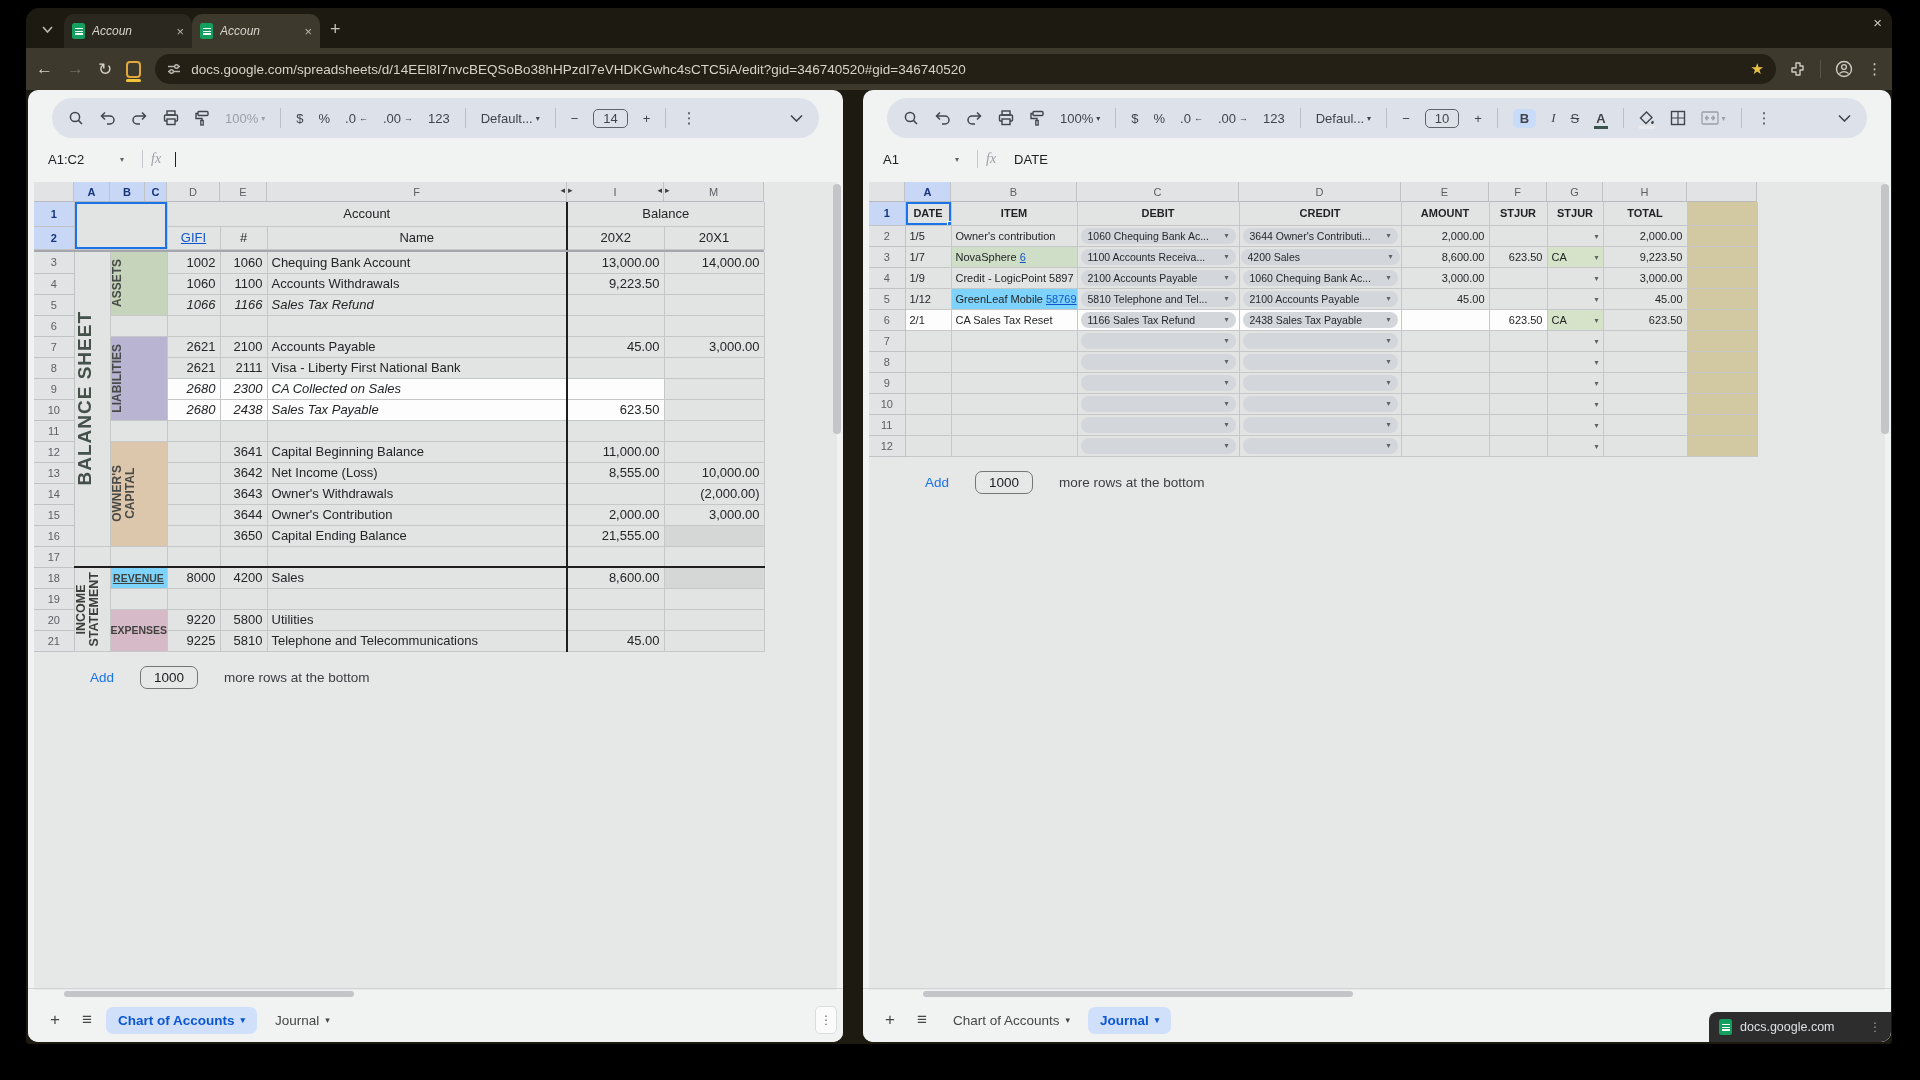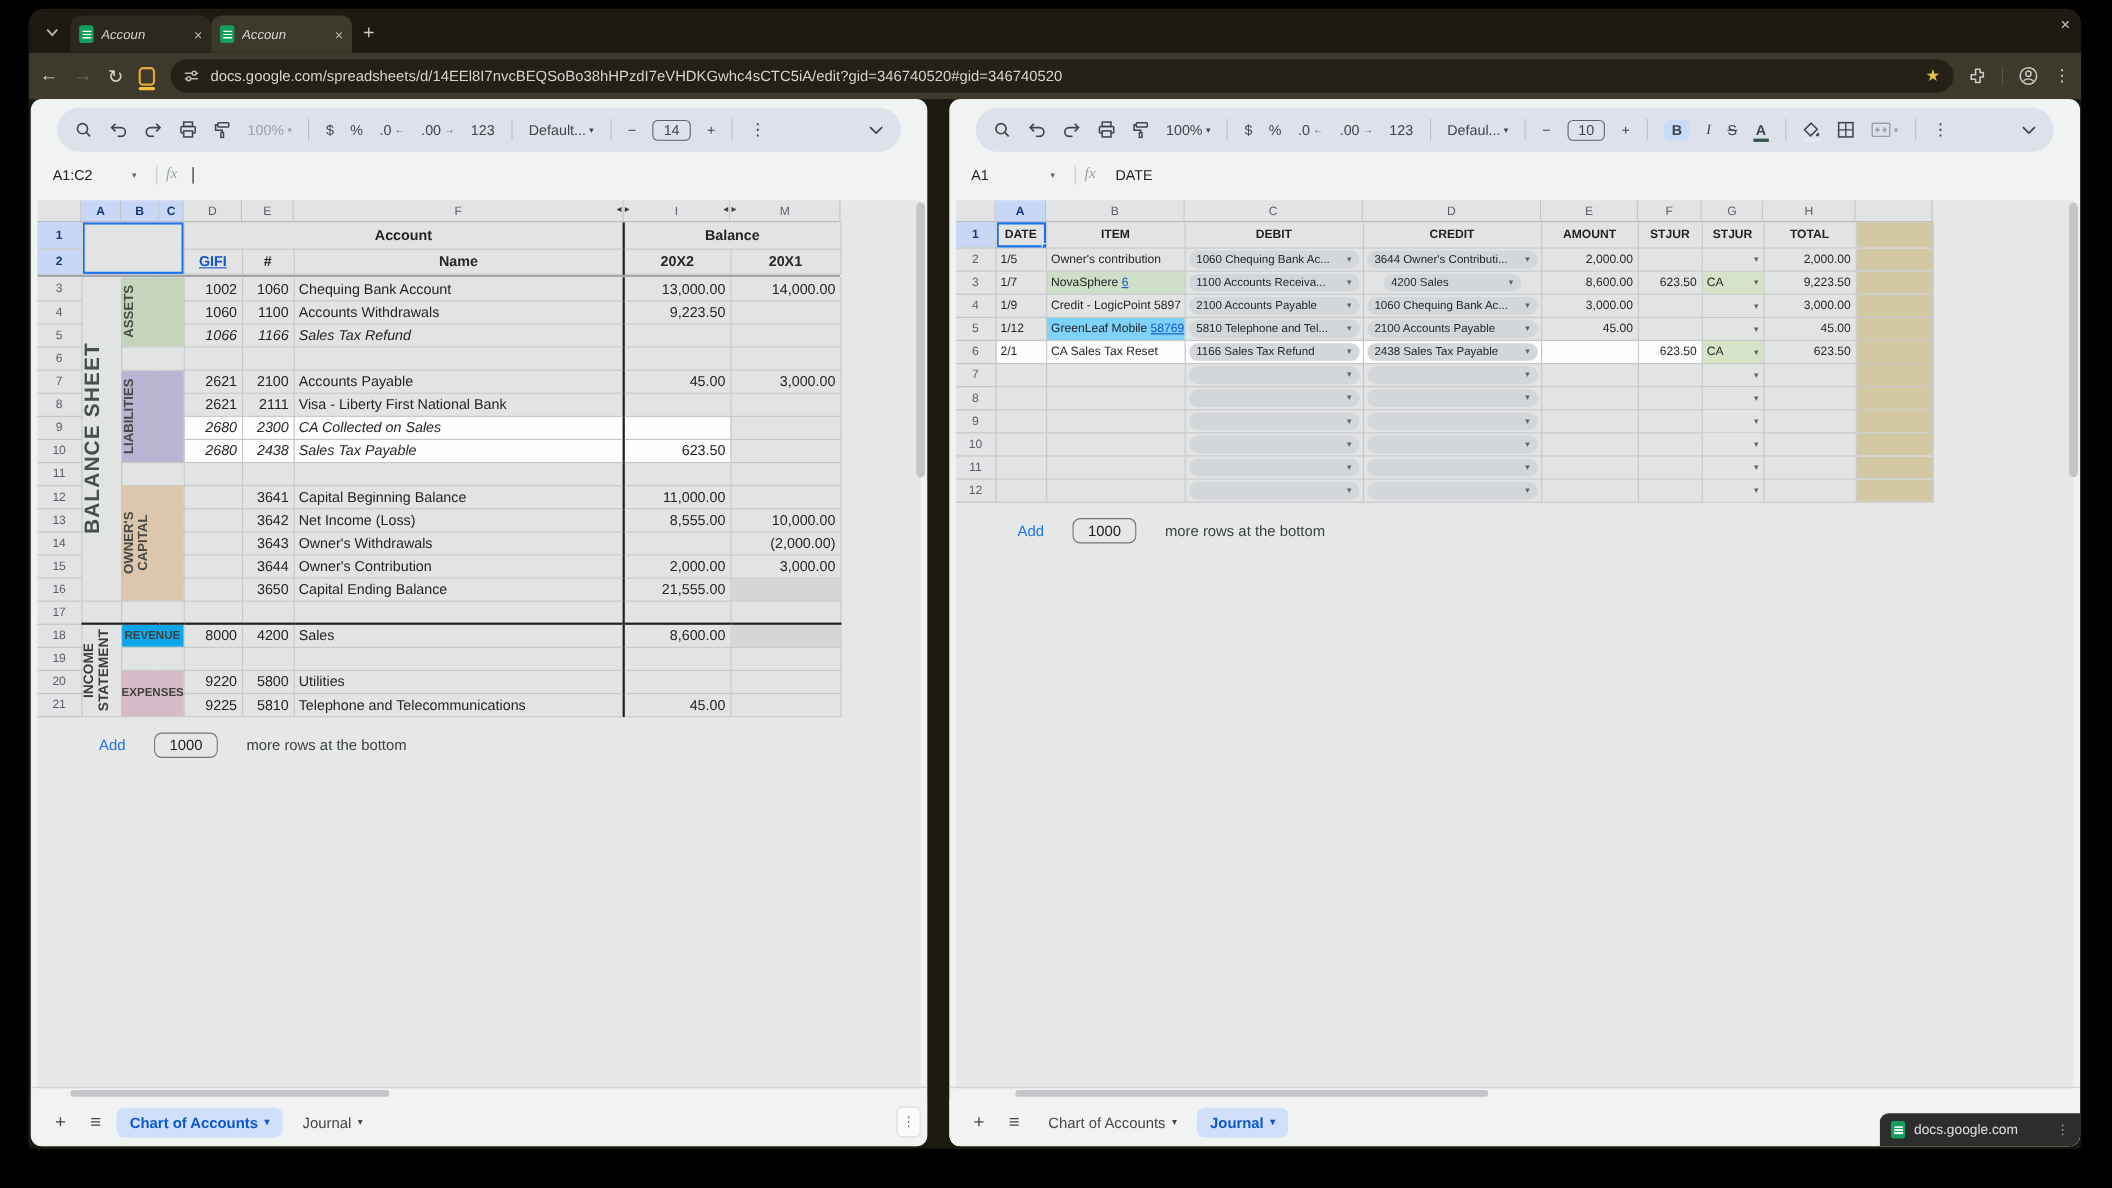--- a/index.html
+++ b/index.html
@@ -71,21 +71,21 @@
   .mk { position:absolute; top:3px; font-size:9px; color:#3c4043; }
   .mkl { left:1px; } .mkr { right:1px; }
 
   table.grid { border-collapse:collapse; table-layout:fixed; }
   .grid td { border-right:1px solid #c6c7c9; border-bottom:1px solid #c6c7c9; background:#e2e3e3;
     font-size:13px; color:#232527; padding:0 4px; white-space:nowrap; overflow:hidden; height:21px; }
   .grid td.rh { background:#e2e3e4; border-color:#c0c2c5; text-align:center; font-size:11px; color:#5c6066; }
   .grid td.rh.sel { background:#c7d7f5; color:#16357c; font-weight:bold; }
   .grid td.num { text-align:right; }
   .grid td.ctr { text-align:center; }
-  .grid td.b { font-weight:bold; }
+  .grid td.b { font-weight:normal; }
   .grid td.it { font-style:italic; }
   .grid td.wh { background:#fdfdfd; }
   .grid td.dm { background:#d5d6d6; }
   .grid td.bl { border-left:2px solid #1f1f1f; }
   .grid td.bt { border-top:2px solid #1f1f1f; }
   .grid td.frz { height:3px; background:#a4a8ad; border:none; padding:0; }
   .grid td.selrange { box-shadow:inset 0 0 0 2px #1a73e8; }
   .vert { writing-mode:vertical-rl; transform:rotate(180deg); text-align:center; line-height:1.05; }
   td.secA { padding:0; } td.secA .vert { width:100%; font-weight:bold; color:#44514b; font-size:19px; letter-spacing:1px; }
   td.secA2 .vert { font-size:12.5px !important; letter-spacing:0 !important; color:#3b3e3b !important; }
@@ -448,21 +448,21 @@
                   <td class="num"></td>
                   <td class=""></td>
                   <td class="num bl"></td>
                   <td class="num"></td>
                 </tr>
                 <tr style="height:21px;">
                   <td class="rh">18</td>
                   <td class="secA secA2 bt" rowspan="4">
                     <div class="vert">INCOME<br>STATEMENT</div>
                   </td>
-                  <td class="grp hz bt" colspan="2" style="background:#0ea5e9;">REVENUE</td>
+                  <td class="grp hz bt" colspan="2" style="background:#7dd3fc;text-decoration:underline;">REVENUE</td>
                   <td class="num bt">8000</td>
                   <td class="num bt">4200</td>
                   <td class=" bt">Sales</td>
                   <td class="num bl bt">8,600.00</td>
                   <td class="num bt dm"></td>
                 </tr>
                 <tr style="height:21px;margin-left:36px;">
                   <td class="rh">19</td>
                   <td colspan="2"></td>
                   <td class="num"></td>
@@ -687,21 +687,21 @@
                 <tr style="height:21px;">
                   <td class="rh">3</td>
                   <td class="cell11">1/7</td>
                   <td class="cell11" style="background:#cfdec6;">NovaSphere <span class="lnk">6</span></td>
                   <td class="" style="padding:0 3px;">
                     <div class="pill">
                       <span class="pv">1100 Accounts Receiva...</span>
                       <span class="da">▾</span>
                     </div>
                   </td>
-                  <td class="" style="padding:0 18px;text-align:right;">
+                  <td class="" style="padding:0 1px;text-align:right;">
                     <div class="pill">
                       <span class="pv">4200 Sales</span>
                       <span class="da">▾</span>
                     </div>
                   </td>
                   <td class="cell11 num">8,600.00</td>
                   <td class="cell11 num">623.50</td>
                   <td class="cell11 ddonly" style="background:#d6e3c8;">CA<span class="daright">▾</span></td>
                   <td class="cell11 num">9,223.50</td>
                   <td class="tanc"></td>

